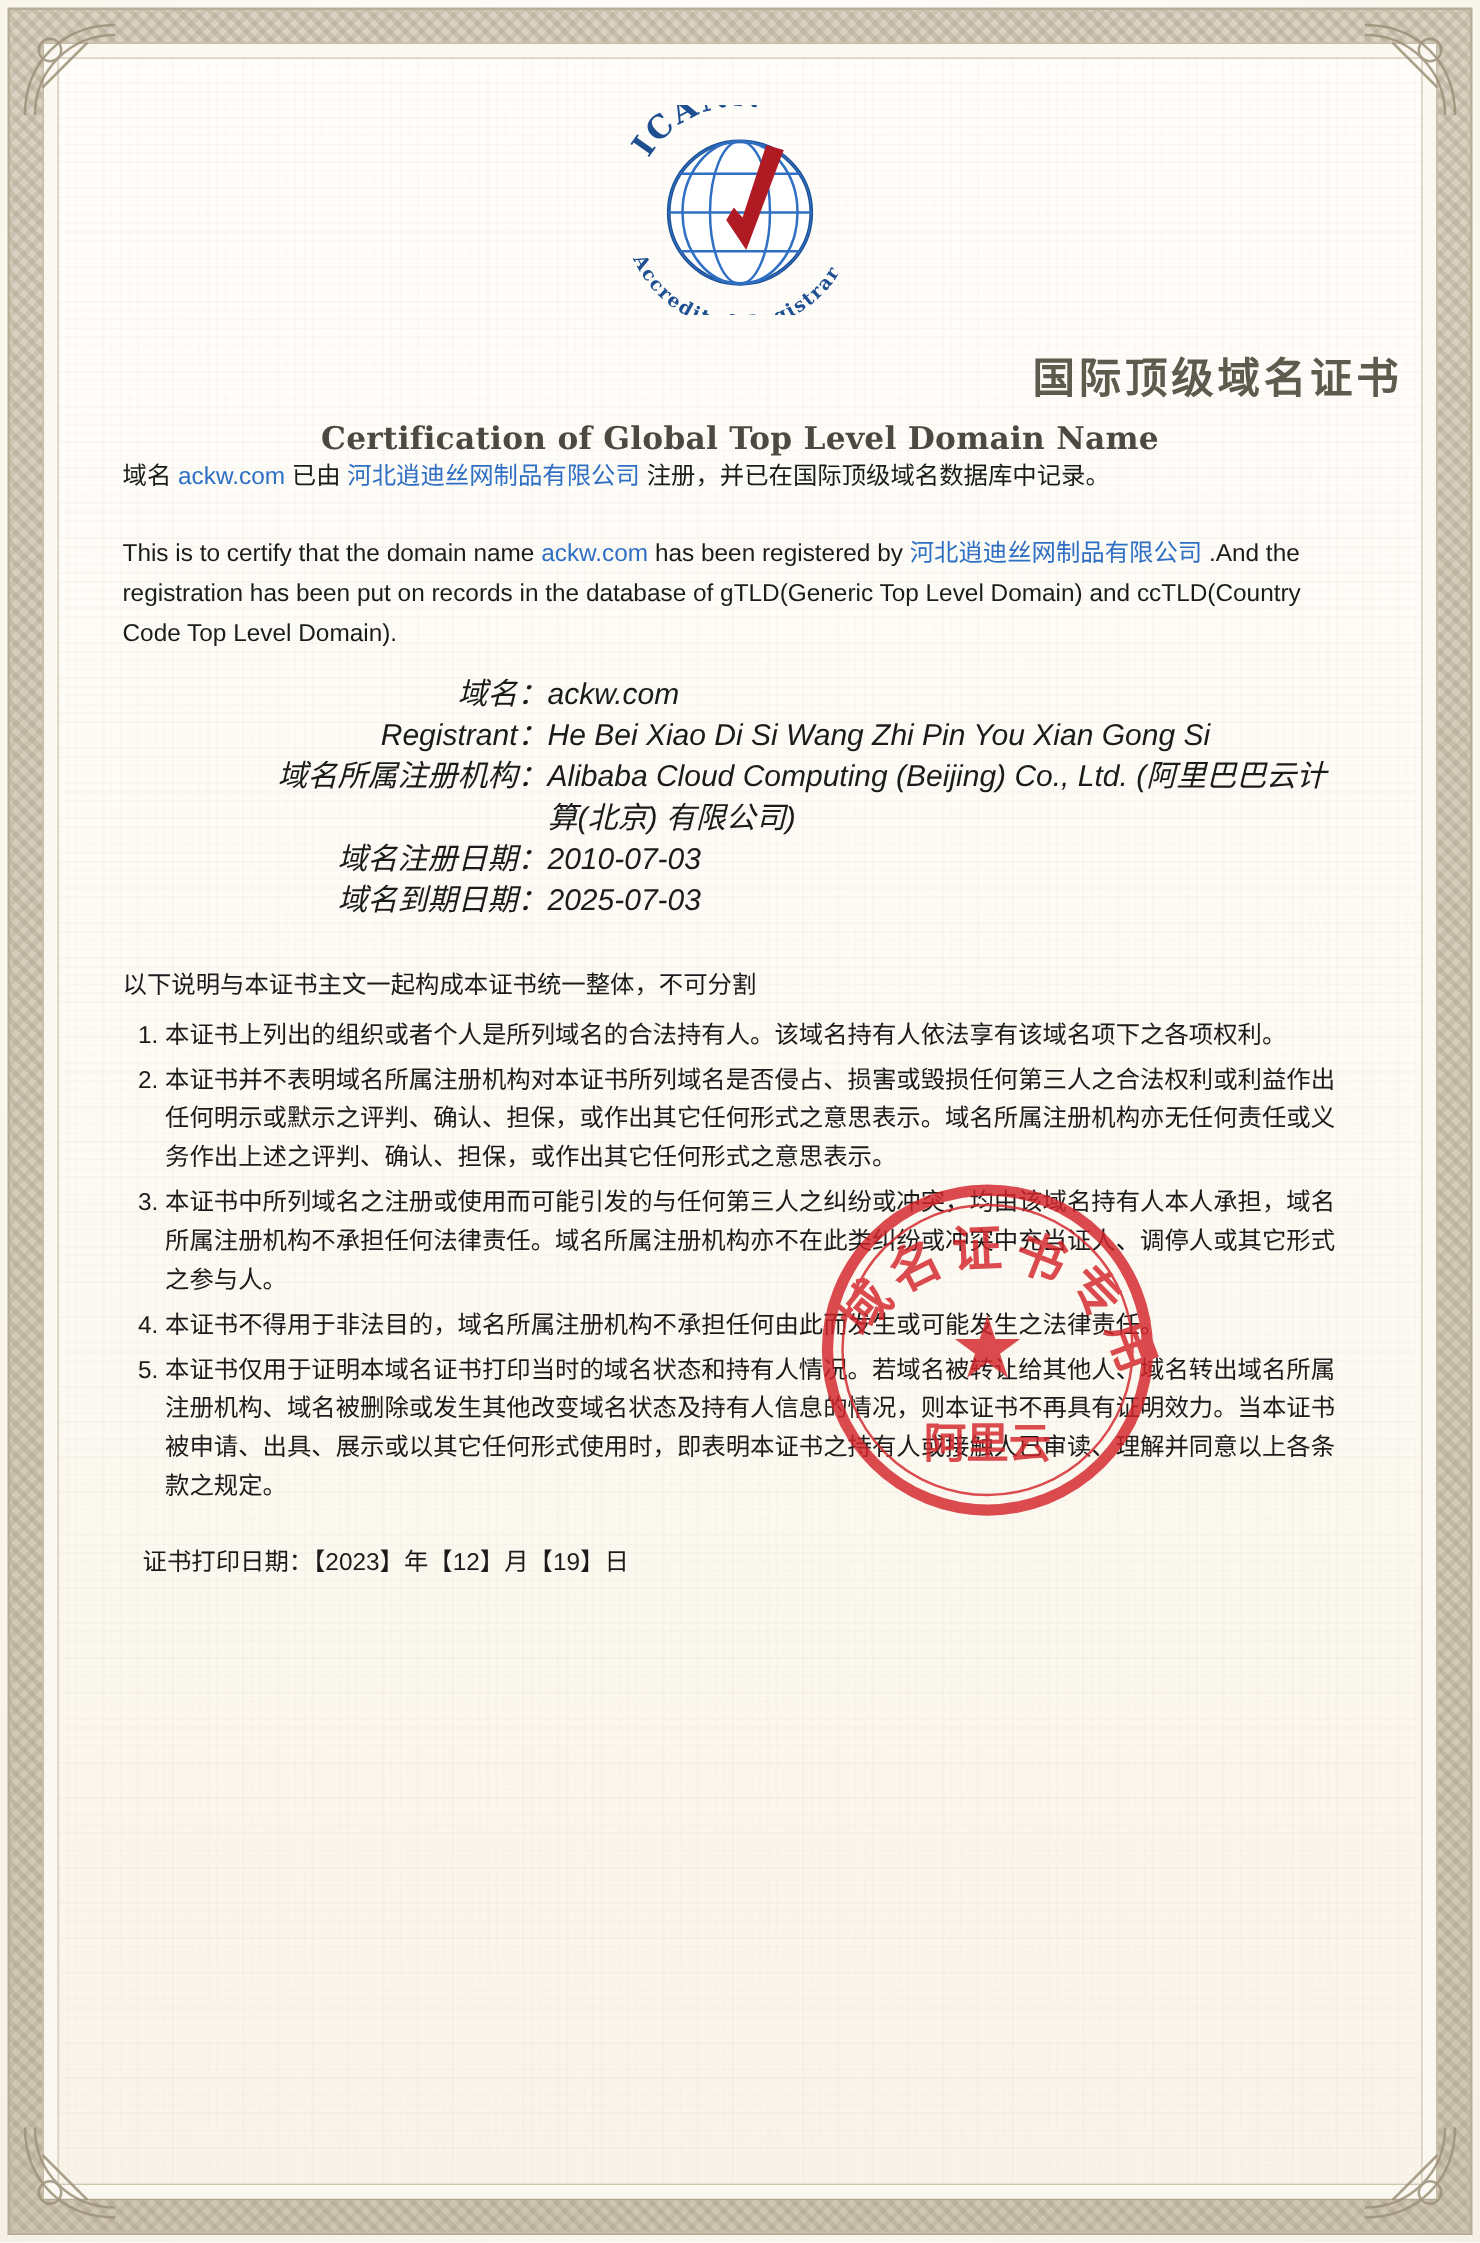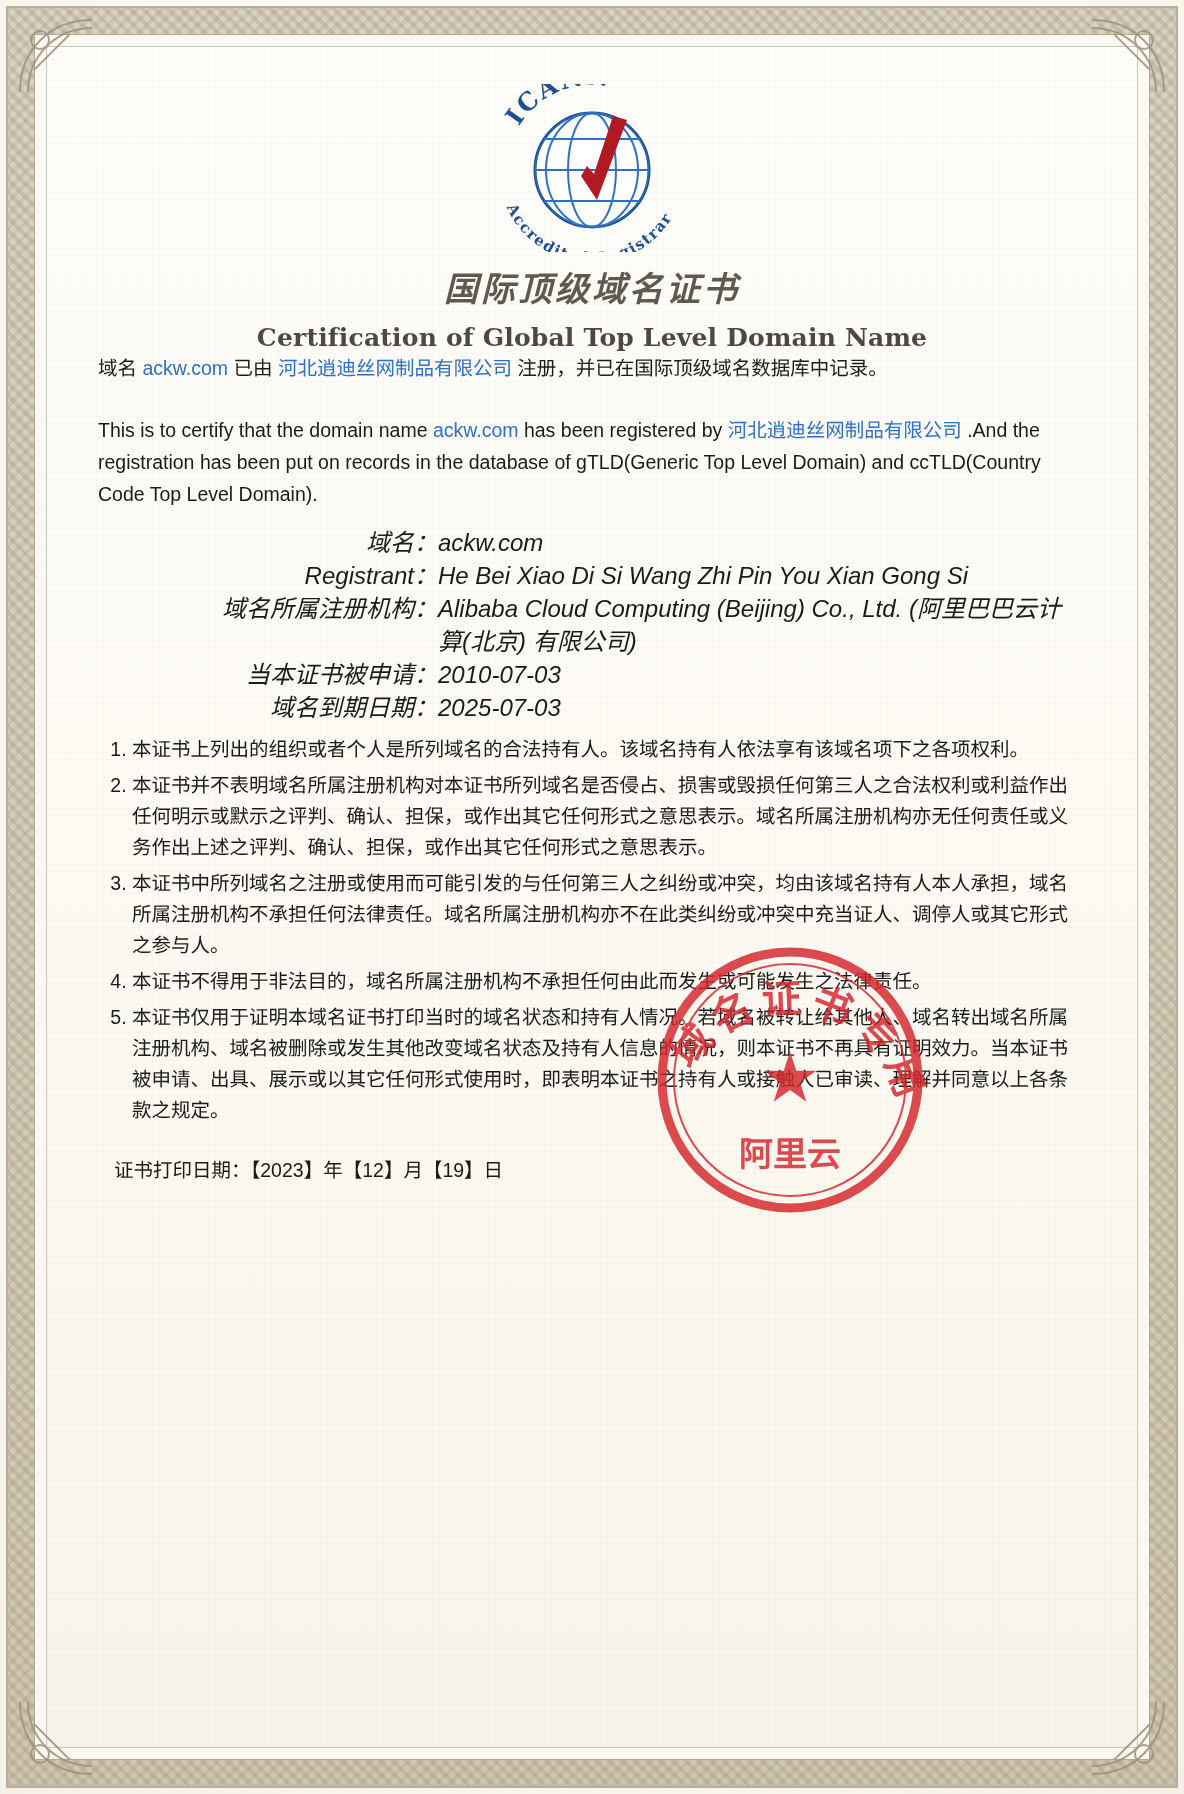--- a/index.html
+++ b/index.html
@@ -82,28 +82,27 @@
     height: 1678px;
   }
 
   .logo-wrap {
     text-align: center;
     margin-top: 26px;
     height: 168px;
   }
 
   .title-cn {
-    text-align: center;
+    text-align: right;
     font-family: "DejaVu Serif", serif;
     font-weight: bold;
     font-size: 34px;
     letter-spacing: 3px;
     color: #5f5a4e;
-    margin-top: 10px;
-    font-style: italic;
+    margin-top: 23px;
   }
   .title-en {
     text-align: center;
     font-family: "DejaVu Serif", serif;
     font-weight: bold;
     font-size: 25px;
     color: #4d4941;
     margin-top: 12px;
     letter-spacing: 0.2px;
   }
@@ -264,31 +263,32 @@
           </tr>
           <tr>
             <td class="det-label">Registrant：</td>
             <td class="det-value">He Bei Xiao Di Si Wang Zhi Pin You Xian Gong Si</td>
           </tr>
           <tr>
             <td class="det-label">域名所属注册机构：</td>
             <td class="det-value">Alibaba Cloud Computing (Beijing) Co., Ltd. (阿里巴巴云计算(北京) 有限公司)</td>
           </tr>
           <tr>
-            <td class="det-label">当本证书被申请：</td>
+            <td class="det-label">域名注册日期：</td>
             <td class="det-value">2010-07-03</td>
           </tr>
           <tr>
             <td class="det-label">域名到期日期：</td>
             <td class="det-value">2025-07-03</td>
           </tr>
         </tbody>
       </table>
     </div>
 
+    <div class="notes-head">以下说明与本证书主文一起构成本证书统一整体，不可分割</div>
     <ol class="notes">
       <li>本证书上列出的组织或者个人是所列域名的合法持有人。该域名持有人依法享有该域名项下之各项权利。</li>
       <li>本证书并不表明域名所属注册机构对本证书所列域名是否侵占、损害或毁损任何第三人之合法权利或利益作出任何明示或默示之评判、确认、担保，或作出其它任何形式之意思表示。域名所属注册机构亦无任何责任或义务作出上述之评判、确认、担保，或作出其它任何形式之意思表示。</li>
       <li>本证书中所列域名之注册或使用而可能引发的与任何第三人之纠纷或冲突，均由该域名持有人本人承担，域名所属注册机构不承担任何法律责任。域名所属注册机构亦不在此类纠纷或冲突中充当证人、调停人或其它形式之参与人。</li>
       <li>本证书不得用于非法目的，域名所属注册机构不承担任何由此而发生或可能发生之法律责任。</li>
       <li>本证书仅用于证明本域名证书打印当时的域名状态和持有人情况。若域名被转让给其他人、域名转出域名所属注册机构、域名被删除或发生其他改变域名状态及持有人信息的情况，则本证书不再具有证明效力。当本证书被申请、出具、展示或以其它任何形式使用时，即表明本证书之持有人或接触人已审读、理解并同意以上各条款之规定。</li>
     </ol>
 
     <div class="print-date"><span>证书打印日期：【</span><span>2023</span><span>】年【</span><span>12</span><span>】月【</span><span>19</span><span>】日</span></div>
 

